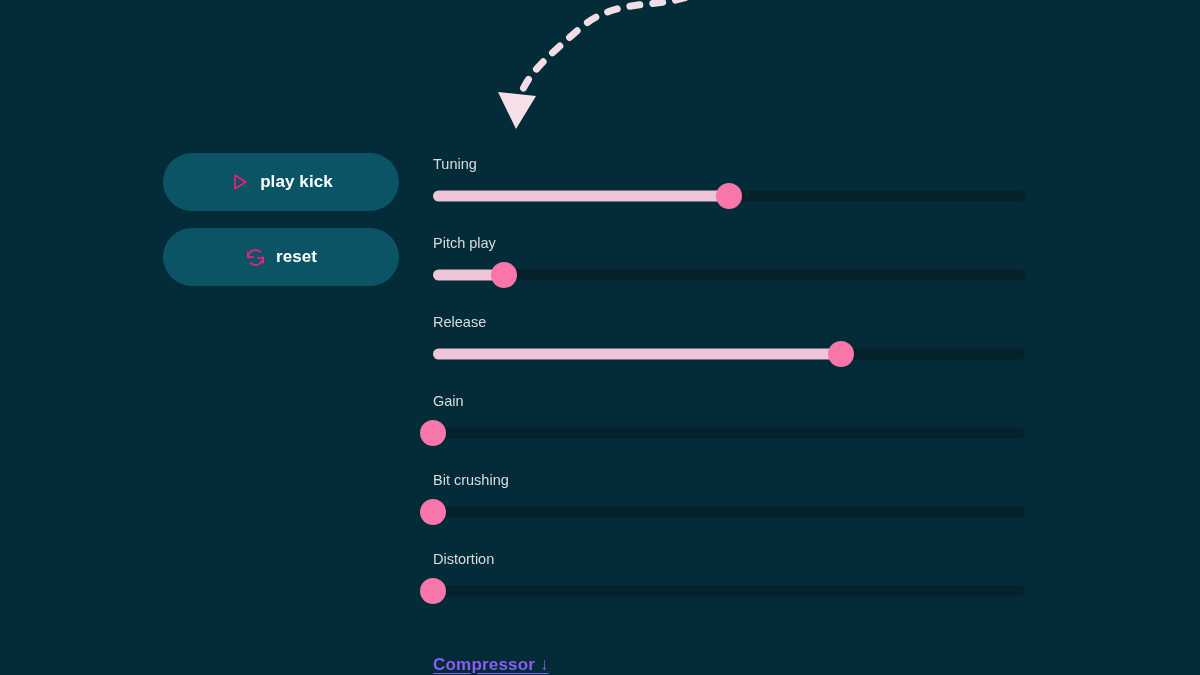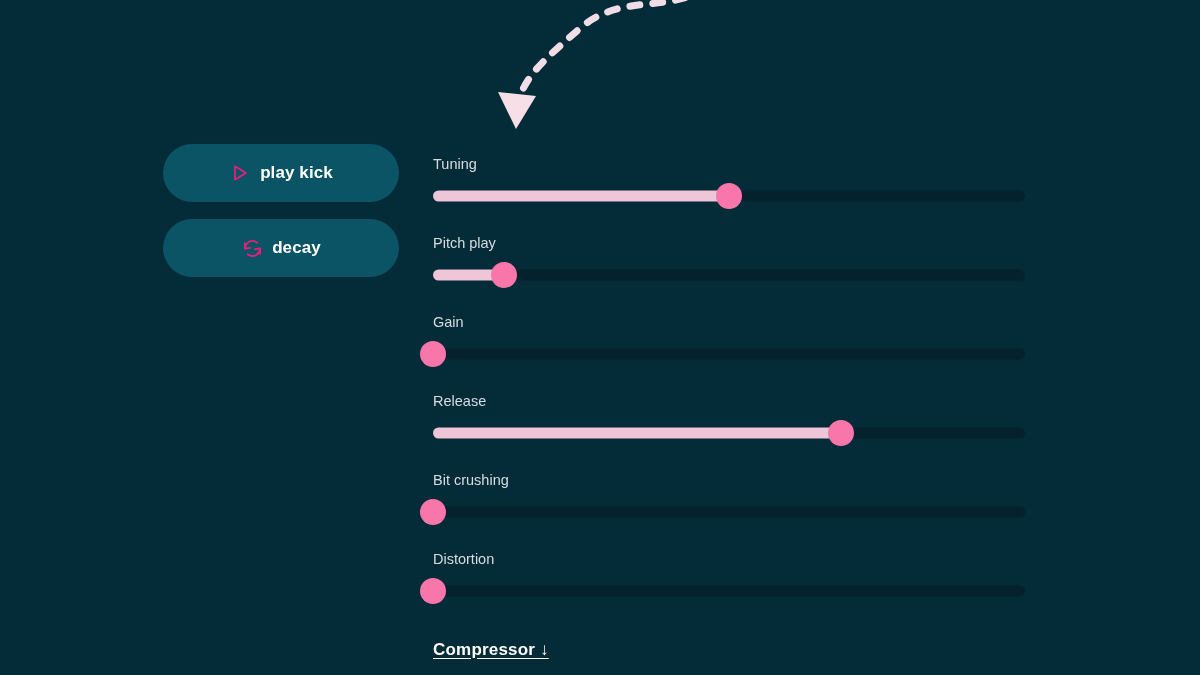--- a/index.html
+++ b/index.html
@@ -32,21 +32,21 @@
     left: 0;
     top: 0;
     width: 1200px;
     height: 675px;
   }
 
   
   #button-column {
     position: absolute;
     left: 163px;
-    top: 144px;
+    top: 153px;
     width: 236px;
     display: flex;
     flex-direction: column;
     gap: 17px;
   }
 
   .action-button {
     height: 58px;
     border: none;
     border-radius: 29px;
@@ -129,22 +129,22 @@
     height: 26px;
     margin-left: -13px;
     margin-top: -13px;
     border-radius: 50%;
     background: #f976ab;
   }
 
   
   #compressor-link {
     display: inline-block;
-    margin-top: 9px;
-    color: #ffffff;
+    margin-top: 24px;
+    color: #8b5cf6;
     font-size: 17px;
     font-weight: bold;
     text-decoration: underline;
     text-underline-offset: 3px;
     cursor: pointer;
     letter-spacing: 0.2px;
   }
 </style>
 </head>
 <body>
@@ -169,21 +169,21 @@
 
     <button class="action-button">
       <span class="btn-icon">
         <svg viewBox="0 0 24 24" width="21" height="21" fill="none" stroke="#ee1d7a" stroke-width="2.1" stroke-linecap="round" stroke-linejoin="round">
           <path d="M20.5 12 a8.5 8.5 0 0 1 -13.9 6.6"></path>
           <path d="M3.5 12 a8.5 8.5 0 0 1 13.9 -6.6"></path>
           <path d="M3.2 6.1 L3.5 12 L9.2 11.3"></path>
           <path d="M20.8 17.9 L20.5 12 L14.8 12.7"></path>
         </svg>
       </span>
-      <span>decay</span>
+      <span>reset</span>
     </button>
 
 
   </div>
 
   <div id="slider-column">
 
     <div class="slider-group">
       <span class="slider-label">Tuning</span>
       <div class="slider-row">
@@ -196,38 +196,38 @@
     <div class="slider-group">
       <span class="slider-label">Pitch play</span>
       <div class="slider-row">
         <div class="slider-track"></div>
         <div class="slider-fill" style="width: 12%;"></div>
         <div class="slider-thumb" style="left: 12%;"></div>
       </div>
     </div>
 
     <div class="slider-group">
+      <span class="slider-label">Release</span>
+      <div class="slider-row">
+        <div class="slider-track"></div>
+        <div class="slider-fill" style="width: 69%;"></div>
+        <div class="slider-thumb" style="left: 69%;"></div>
+      </div>
+    </div>
+
+    <div class="slider-group">
       <span class="slider-label">Gain</span>
       <div class="slider-row">
         <div class="slider-track"></div>
         <div class="slider-fill" style="width: 0%;"></div>
         <div class="slider-thumb" style="left: 0%;"></div>
       </div>
     </div>
 
     <div class="slider-group">
-      <span class="slider-label">Release</span>
-      <div class="slider-row">
-        <div class="slider-track"></div>
-        <div class="slider-fill" style="width: 69%;"></div>
-        <div class="slider-thumb" style="left: 69%;"></div>
-      </div>
-    </div>
-
-    <div class="slider-group">
       <span class="slider-label">Bit crushing</span>
       <div class="slider-row">
         <div class="slider-track"></div>
         <div class="slider-fill" style="width: 0%;"></div>
         <div class="slider-thumb" style="left: 0%;"></div>
       </div>
     </div>
 
     <div class="slider-group">
       <span class="slider-label">Distortion</span>

